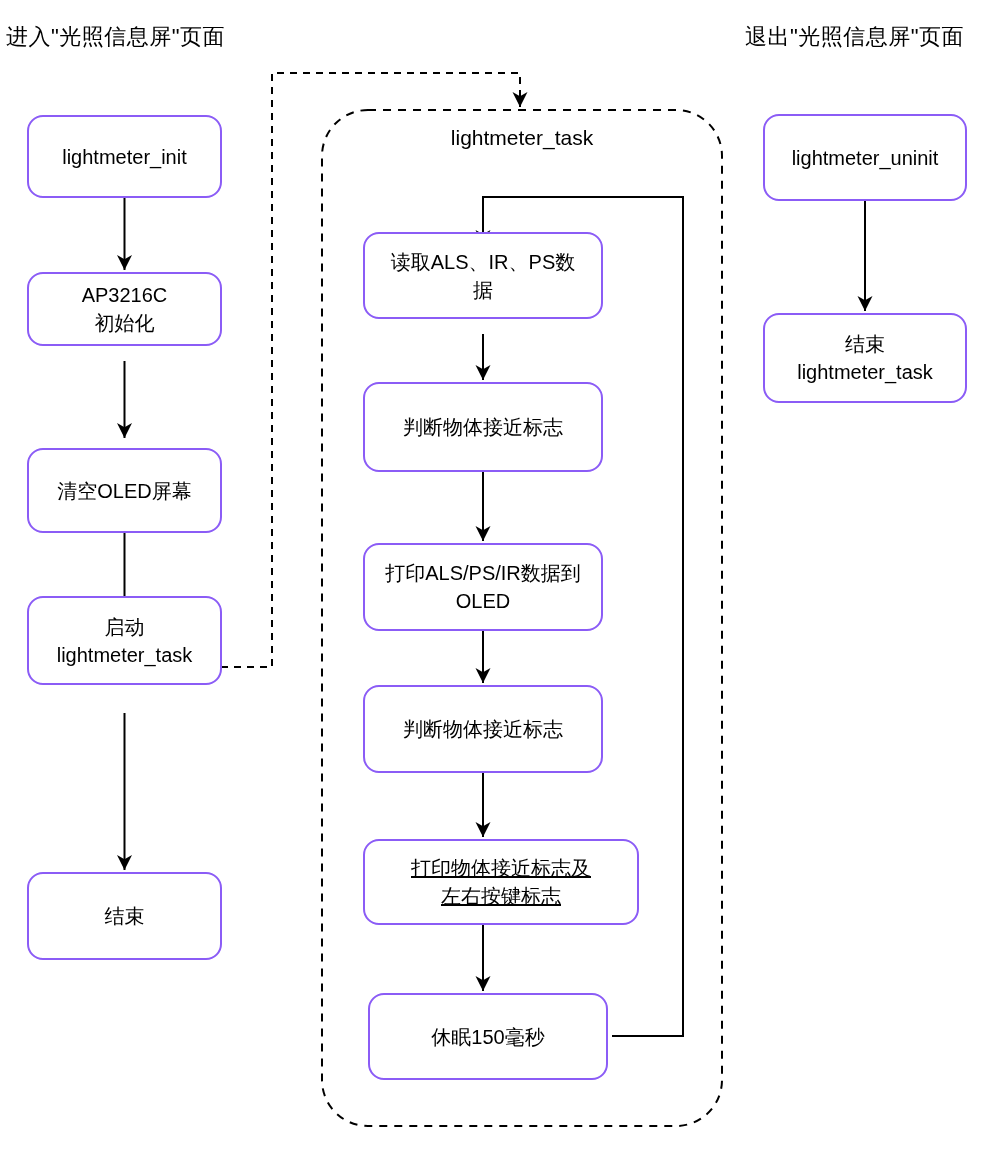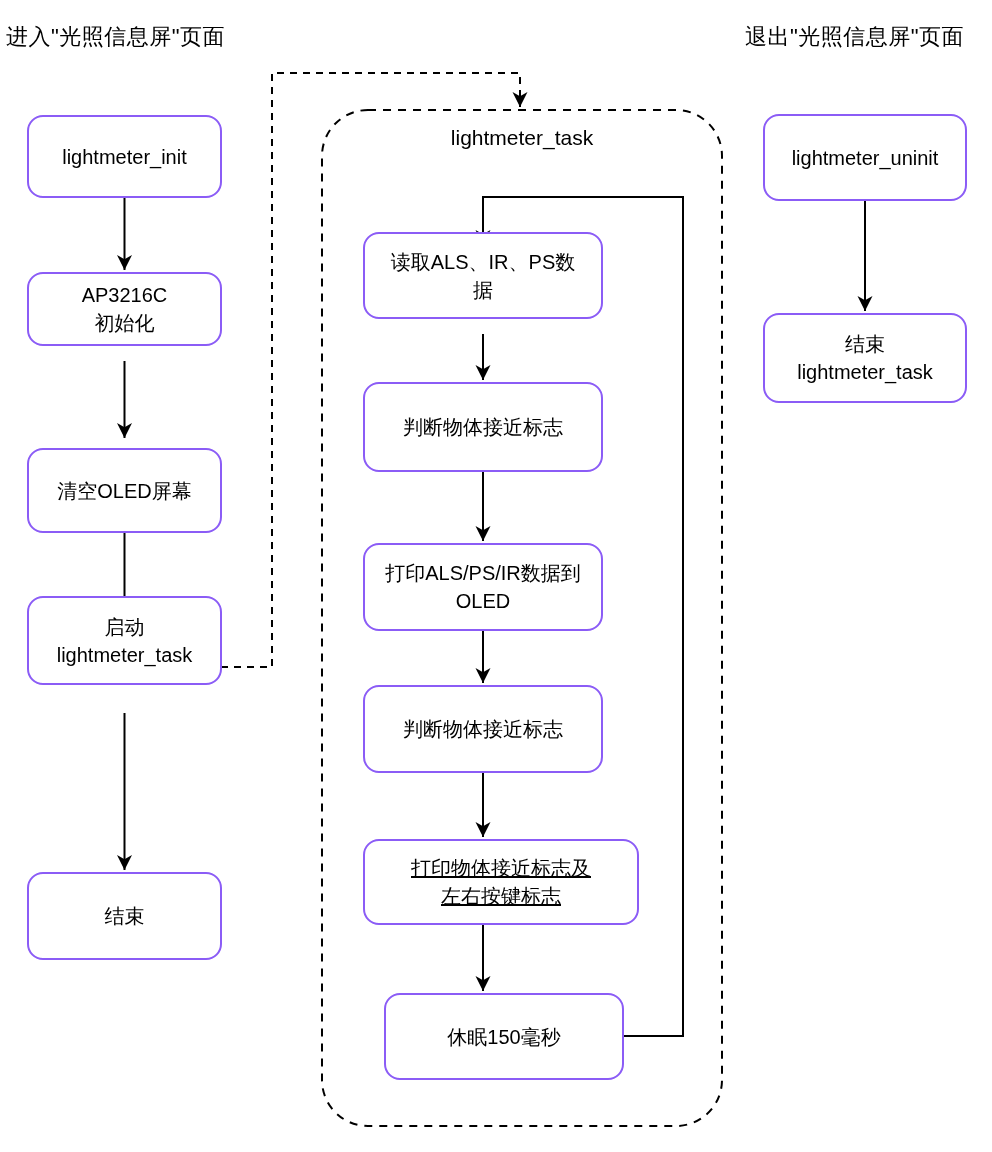--- a/index.html
+++ b/index.html
@@ -95,19 +95,19 @@
   <div class="node" style="left:27px; top:872px; width:195px; height:88px;">结束</div>
 
   <div class="node" style="left:363px; top:232px; width:240px; height:87px;">读取ALS、IR、PS数
 据</div>
   <div class="node" style="left:363px; top:382px; width:240px; height:90px;">判断物体接近标志</div>
   <div class="node" style="left:363px; top:543px; width:240px; height:88px;">打印ALS/PS/IR数据到
 OLED</div>
   <div class="node" style="left:363px; top:685px; width:240px; height:88px;">判断物体接近标志</div>
   <div class="node" style="left:363px; top:839px; width:276px; height:86px;text-decoration:underline;">打印物体接近标志及
 左右按键标志</div>
-  <div class="node" style="left:384px; top:993px; width:240px; height:87px;">休眠150毫秒</div>
+  <div class="node" style="left:368px; top:993px; width:240px; height:87px;">休眠150毫秒</div>
 
   <div class="node" style="left:763px; top:114px; width:204px; height:87px;">lightmeter_uninit</div>
   <div class="node" style="left:763px; top:313px; width:204px; height:90px;">结束
 lightmeter_task</div>
 
 </div>
 
 </body></html>

